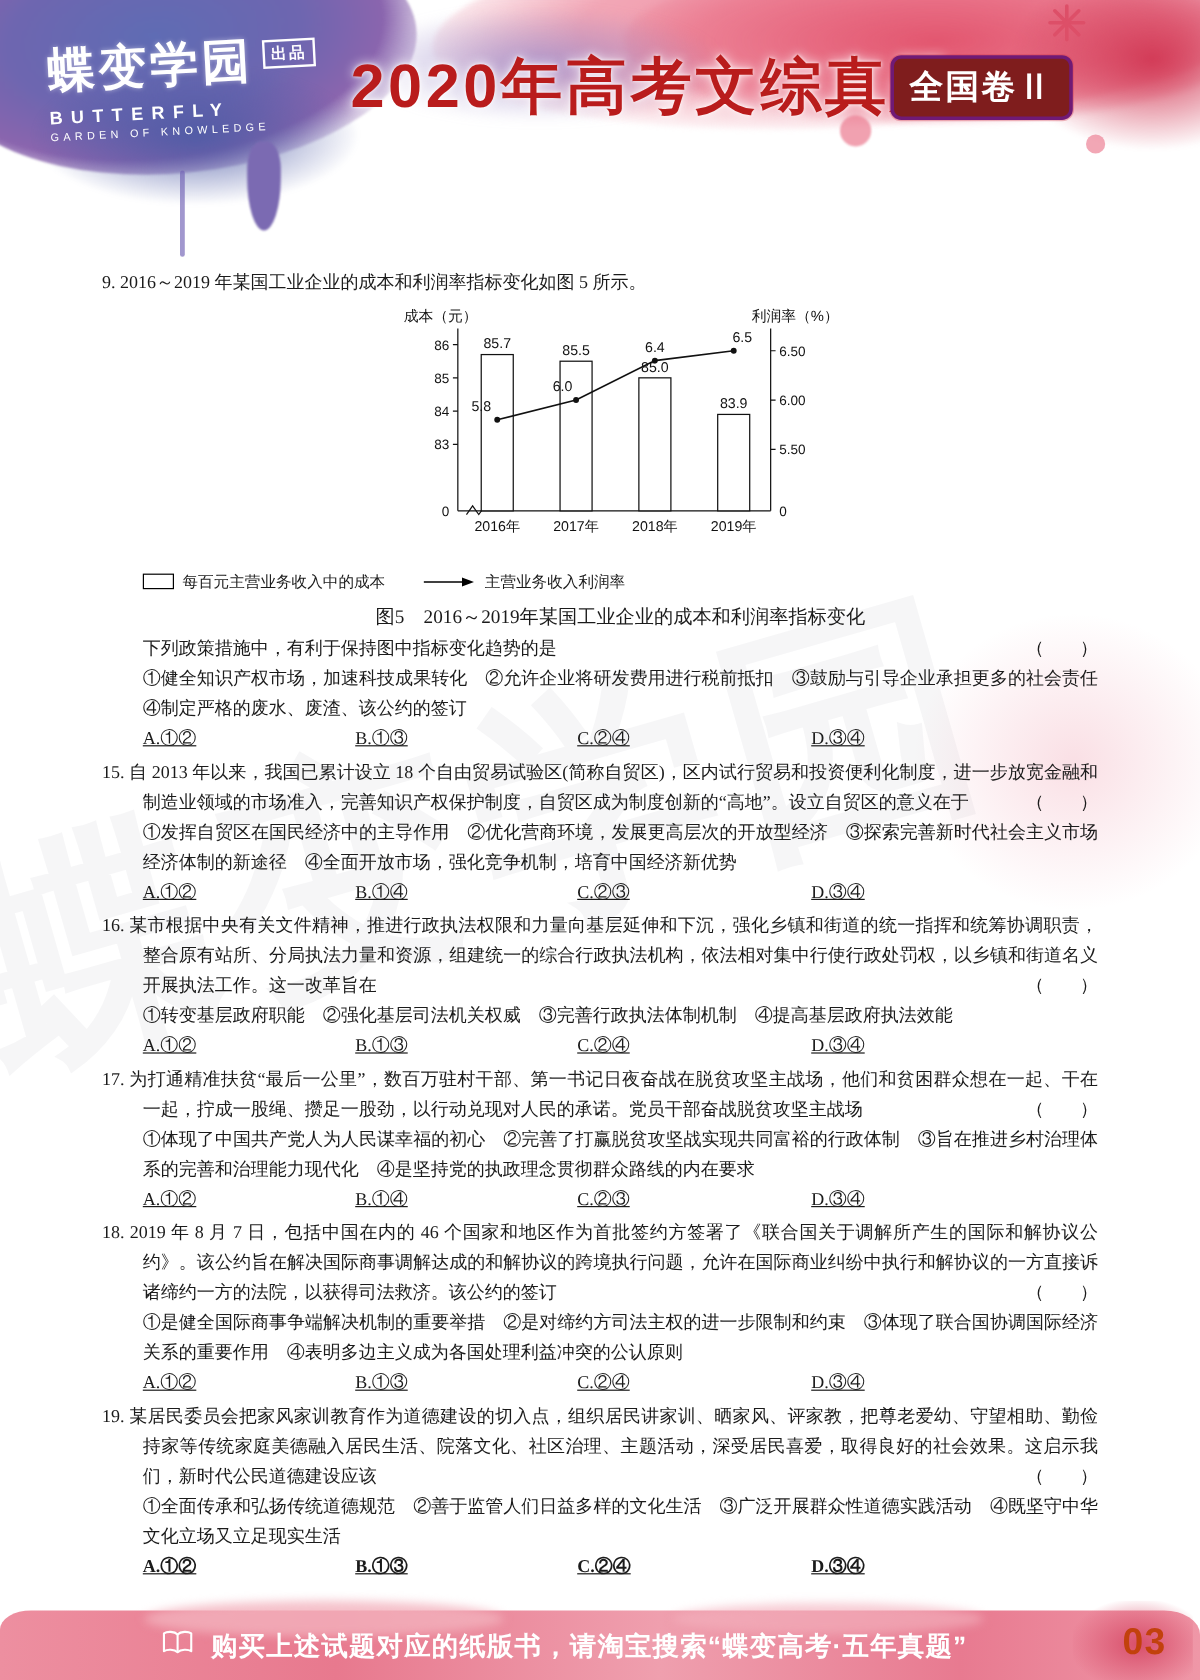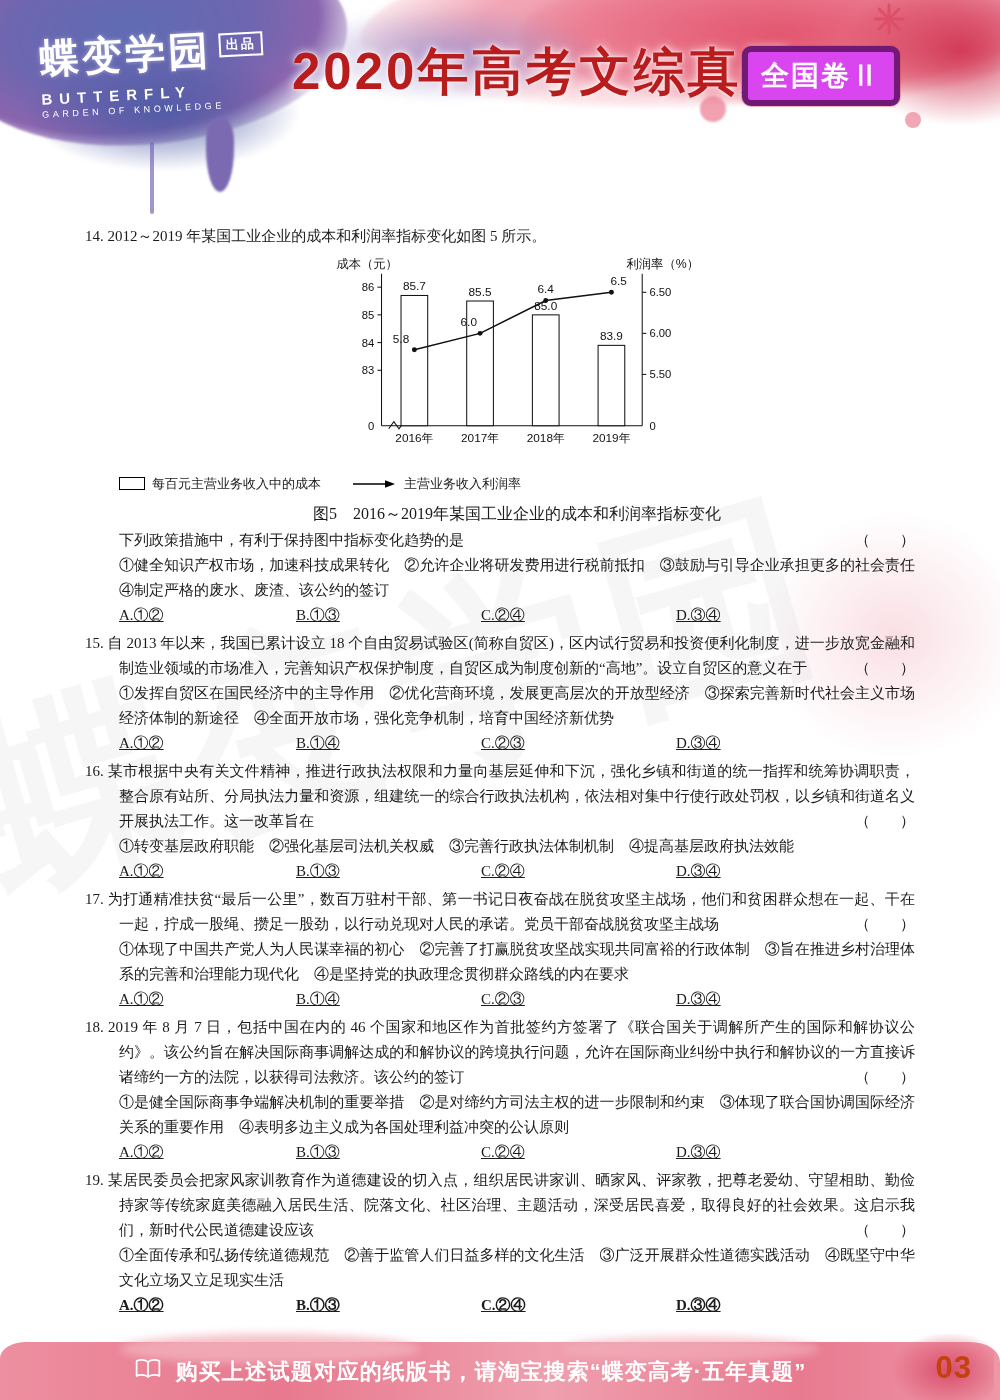--- a/index.html
+++ b/index.html
@@ -36,21 +36,21 @@
   .logo{position:absolute;left:40px;top:26px;color:#fff;transform:rotate(-3deg);
         font-family:"Liberation Sans",sans-serif;}
   .brand{font-size:40px;font-weight:bold;letter-spacing:3px;text-shadow:0 0 4px rgba(255,255,255,.45);}
   .chupin{display:inline-block;border:2px solid #fff;font-size:13px;font-weight:bold;padding:1px 5px;
           margin-left:8px;vertical-align:14px;letter-spacing:2px;}
   .logo-en1{font-size:15px;font-weight:bold;letter-spacing:7px;margin-top:4px;}
   .logo-en2{font-size:9px;letter-spacing:3.6px;margin-top:2px;}
   .title{position:absolute;left:292px;top:38px;margin:0;font-size:51px;font-weight:900;color:#b91c1c;
          font-family:"Liberation Sans",sans-serif;letter-spacing:3px;
          text-shadow:0 0 10px rgba(255,255,255,.95),0 0 3px rgba(255,255,255,.9);}
-  .badge{position:absolute;left:742px;top:46px;background:#d946ef;color:#fff;border:6px solid #701a75;
+  .badge{position:absolute;left:742px;top:46px;background:#7f1d1d;color:#fff;border:3px solid #701a75;
          border-radius:9px;padding:5px 13px;font-size:28px;font-weight:bold;letter-spacing:2px;
          font-family:Liberation Mono, monospace;box-shadow:0 0 0 1px rgba(210,60,80,.35);}
   .spark{position:absolute;left:872px;top:2px;}
 
   
   .content{position:absolute;left:85px;top:224px;width:830px;z-index:1;
            font-size:15px;line-height:25px;text-align:justify;}
   .content p{margin:0;}
   .question{position:relative;padding-left:34px;margin-bottom:3px;}
   .q-first{text-indent:-34px;}
@@ -123,21 +123,21 @@
           <line x1="7" y1="7" x2="27" y2="27"></line>
             <line x1="27" y1="7" x2="7" y2="27"></line>
         </g>
       </svg>
     </span>
   </header>
 
   <main class="content">
 
     <section class="question">
-      <p class="q-first">14. 2012～2019 年某国工业企业的成本和利润率指标变化如图 5 所示。</p>
+      <p class="q-first">9. 2016～2019 年某国工业企业的成本和利润率指标变化如图 5 所示。</p>
       <figure class="figure">
         <svg id="figure-chart" width="390" height="212" viewBox="0 0 380 206">
             <text x="44" y="14" text-anchor="middle" font-size="12">成本（元）</text>
             <text x="332" y="14" text-anchor="middle" font-size="12">利润率（%）</text>
             <line x1="58" y1="20" x2="58" y2="168" stroke="#111"></line>
             <line x1="312" y1="20" x2="312" y2="168" stroke="#111"></line>
             <line x1="58" y1="168" x2="312" y2="168" stroke="#111"></line>
             <line x1="54" y1="33" x2="58" y2="33" stroke="#111"></line>
             <text x="51" y="37" text-anchor="end" font-size="11">86</text>
             <line x1="54" y1="60" x2="58" y2="60" stroke="#111"></line>

